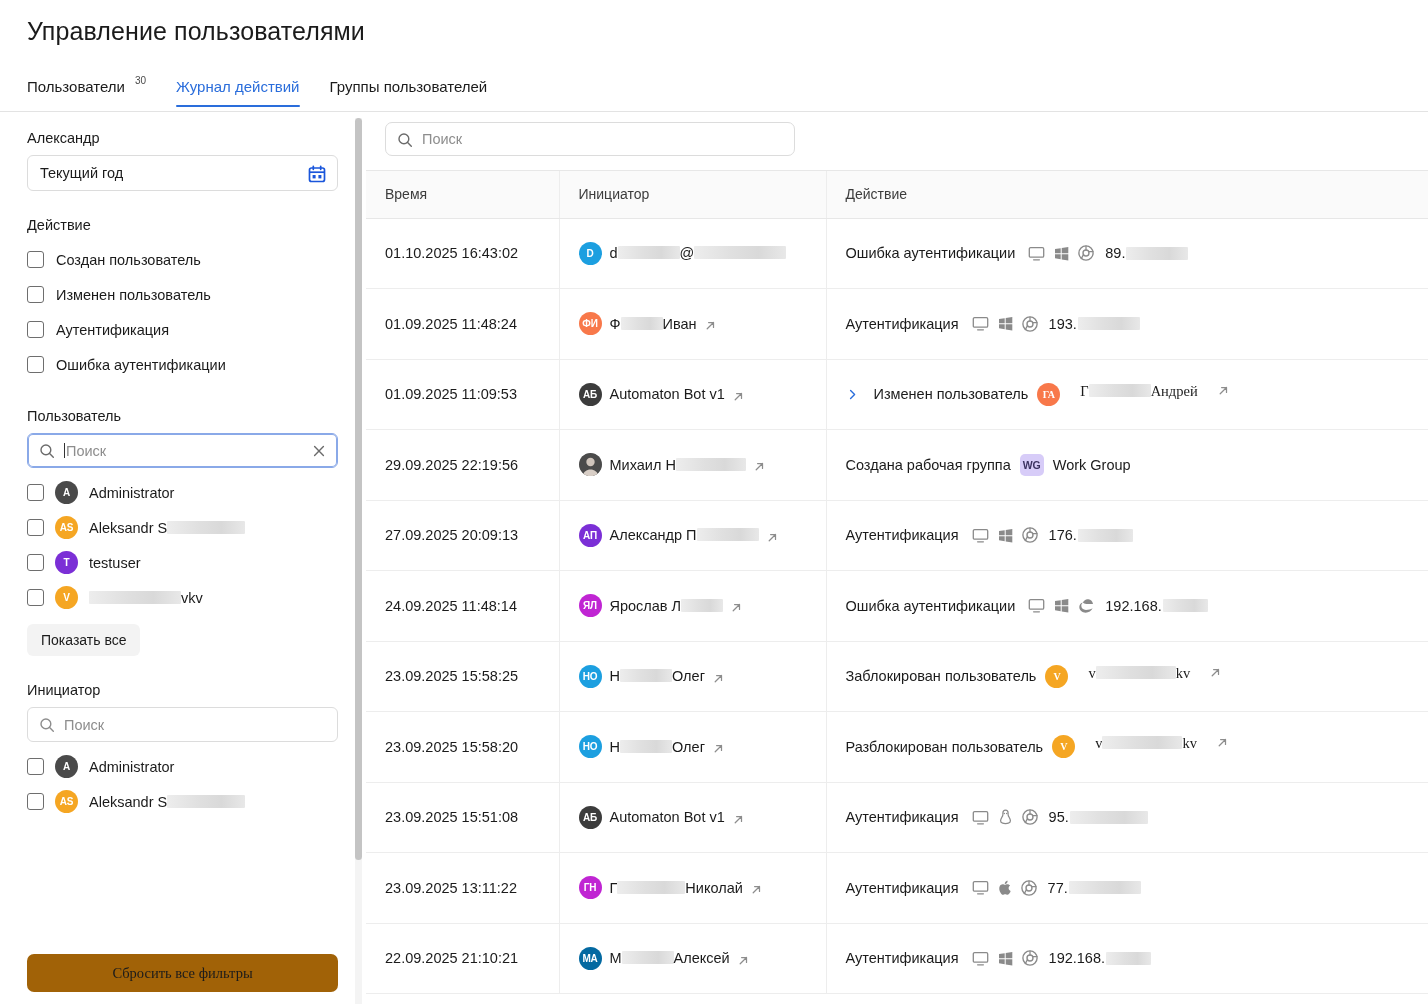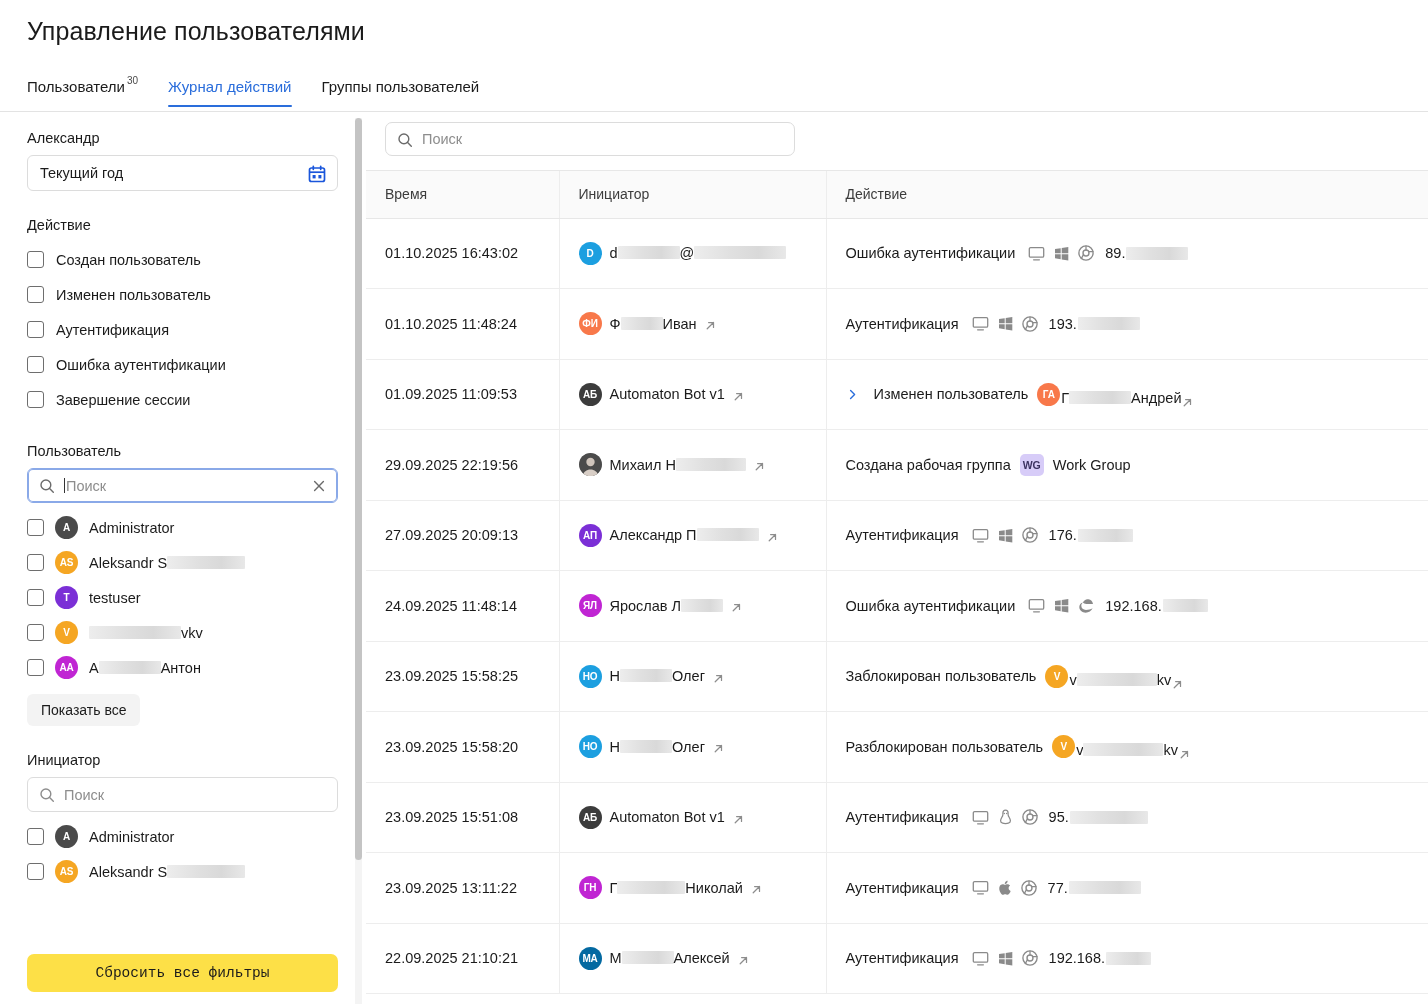--- a/index.html
+++ b/index.html
@@ -27,21 +27,21 @@
   .tab {
     position: relative; font-size: 15px; color: #1b1b1b;
     padding-bottom: 12px; white-space: nowrap; cursor: pointer;
     display: flex; align-items: flex-start;
   }
   .tab.active { color: #2a6ddb; }
   .tab.active::after {
     content: ""; position: absolute; left: 0; right: 0; bottom: 0;
     height: 2px; background: #2a6ddb; border-radius: 1px;
   }
-  .tab-badge { font-size: 10px; color: #4a4a4a; margin-left: 2px; line-height: 1; position: relative; top: -2px; }
+  .tab-badge { font-size: 10px; color: #4a4a4a; margin-left: 10px; line-height: 1; position: relative; top: -2px; }
   .tabs-rule {
     position: absolute; left: 0; right: 0; top: 111px;
     height: 1px; background: #e3e3e3;
   }
 
   
   .body-area { position: absolute; left: 0; top: 112px; right: 0; bottom: 0; }
 
   
   .sidebar {
@@ -112,22 +112,22 @@
 
   .btn-ghost {
     margin-top: 9px; display: inline-flex; align-items: center; justify-content: center;
     height: 32px; padding: 0 14px; border: none; border-radius: 6px;
     background: #f3f3f3; color: #1b1b1b; font-size: 14px; cursor: pointer;
     font-family: inherit;
   }
   .reset-btn {
     position: absolute; left: 27px; bottom: 12px; width: 311px; height: 38px;
     display: flex; align-items: center; justify-content: center;
-    background: #fde047; border: none; border-radius: 7px;
-    font-size: 14.5px; color: #1b1b1b; cursor: pointer; font-family: Liberation Mono, monospace;
+    background: #a16207; border: none; border-radius: 7px;
+    font-size: 14.5px; color: #1b1b1b; cursor: pointer; font-family: Liberation Serif, serif;
   }
   .fade-bottom {
     position: absolute; left: 27px; right: 22px; bottom: 50px; height: 26px;
     background: linear-gradient(180deg, rgba(255,255,255,0) 0%, #fff 85%);
     pointer-events: none;
   }
 
   
   .main { position: absolute; left: 366px; top: 0; right: 0; bottom: 0; padding: 10px 0 0 0; }
   .top-search {
@@ -163,21 +163,21 @@
   .chevron { width: 13px; height: 13px; flex: 0 0 auto; margin-right: 6px; cursor: pointer; }
   .dev-icons { display: inline-flex; align-items: center; gap: 9px; margin: 0 2px 0 4px; }
   .dev-icons svg { display: block; }
   .ip { color: #1b1b1b; display: inline-flex; align-items: center; gap: 1px; }
   .wg-badge {
     width: 24px; height: 22px; border-radius: 5px; background: #d7ccf8;
     color: #3b3260; font-size: 10.5px; font-weight: 700;
     display: inline-flex; align-items: center; justify-content: center;
     flex: 0 0 auto;
   }
-  .tiny-name { display: inline-flex; align-items: flex-end; gap: 1px; }
+  .tiny-name { display: inline-flex; align-items: flex-start; gap: 20px; font-family: Liberation Serif, serif; }
 </style>
 </head>
 <body>
 
 <div class="page">
 
   <div class="page-title">Управление пользователями</div>
   <div class="tabs" id="tabbar">
   <div class="tab">
     <span>Пользователи</span>
@@ -222,24 +222,20 @@
     <span class="chk"></span>
     <span class="chk-text">Изменен пользователь</span>
   </div>
   <div class="chk-row">
     <span class="chk"></span>
     <span class="chk-text">Аутентификация</span>
   </div>
   <div class="chk-row">
     <span class="chk"></span>
     <span class="chk-text">Ошибка аутентификации</span>
-  </div>
-  <div class="chk-row">
-    <span class="chk"></span>
-    <span class="chk-text">Завершение сессии</span>
   </div>
         </div>
 
       <div class="sec-label mt">Пользователь</div>
       <div class="search-field focused">
         <span class="mag">
           <svg width="16" height="16" viewBox="0 0 16 16" fill="none">
             <circle cx="6.9" cy="6.9" r="4.9" stroke="#6b6b6b" stroke-width="1.4"></circle>
             <path d="M10.6 10.6 14.3 14.3" stroke="#6b6b6b" stroke-width="1.4" stroke-linecap="round"></path>
           </svg>
@@ -266,25 +262,20 @@
   <div class="user-row">
     <span class="chk"></span>
     <span class="av" style="background:#7b2fd6">T</span>
     <span class="u-name">testuser</span>
   </div>
   <div class="user-row">
     <span class="chk"></span>
     <span class="av" style="background:#f5a623">V</span>
     <span class="u-name"><span class="mask" style="width:92px"></span>vkv</span>
   </div>
-  <div class="user-row">
-    <span class="chk"></span>
-    <span class="av" style="background:#c025d3">AA</span>
-    <span class="u-name">A<span class="mask" style="width:62px"></span>Антон</span>
-  </div>
         </div>
       <button class="btn-ghost">Показать все</button>
 
       <div class="sec-label mt">Инициатор</div>
       <div class="search-field">
         <span class="mag">
           <svg width="16" height="16" viewBox="0 0 16 16" fill="none">
             <circle cx="6.9" cy="6.9" r="4.9" stroke="#8d8d8d" stroke-width="1.4"></circle>
             <path d="M10.6 10.6 14.3 14.3" stroke="#8d8d8d" stroke-width="1.4" stroke-linecap="round"></path>
           </svg>
@@ -364,21 +355,21 @@
                         <circle cx="8" cy="8" r="7.1" fill="none" stroke="#8a8a8a" stroke-width="1.35"></circle>
                         <circle cx="8" cy="8" r="3" fill="none" stroke="#8a8a8a" stroke-width="1.35"></circle>
                         <path d="M10.6 6.5H15.1M5.6 9.4 3.3 13.6M8 5V1" stroke="#8a8a8a" stroke-width="1.25" stroke-linecap="round"></path>
                       </svg>
                     </span>
                     <span class="ip">89.<span class="mask" style="width:62px"></span></span>
                   </div>
                 </td>
   </tr>
               <tr>
-    <td>01.10.2025 11:48:24</td>
+    <td>01.09.2025 11:48:24</td>
     <td>
                   <div class="cell-flex">
       <span class="av" style="background:#f8784a">ФИ</span>
       <span>Ф<span class="mask" style="width:42px"></span>Иван</span>
       <span class="ext-link"><svg width="11" height="11" viewBox="0 0 11 11" fill="none">
                         <path d="M2.2 8.8 8.5 2.5M3.6 2.5h4.9v4.9" stroke="#8d8d8d" stroke-width="1.25" stroke-linecap="round" stroke-linejoin="round"></path>
                       </svg></span>
     </div>
                 </td>
     <td>

